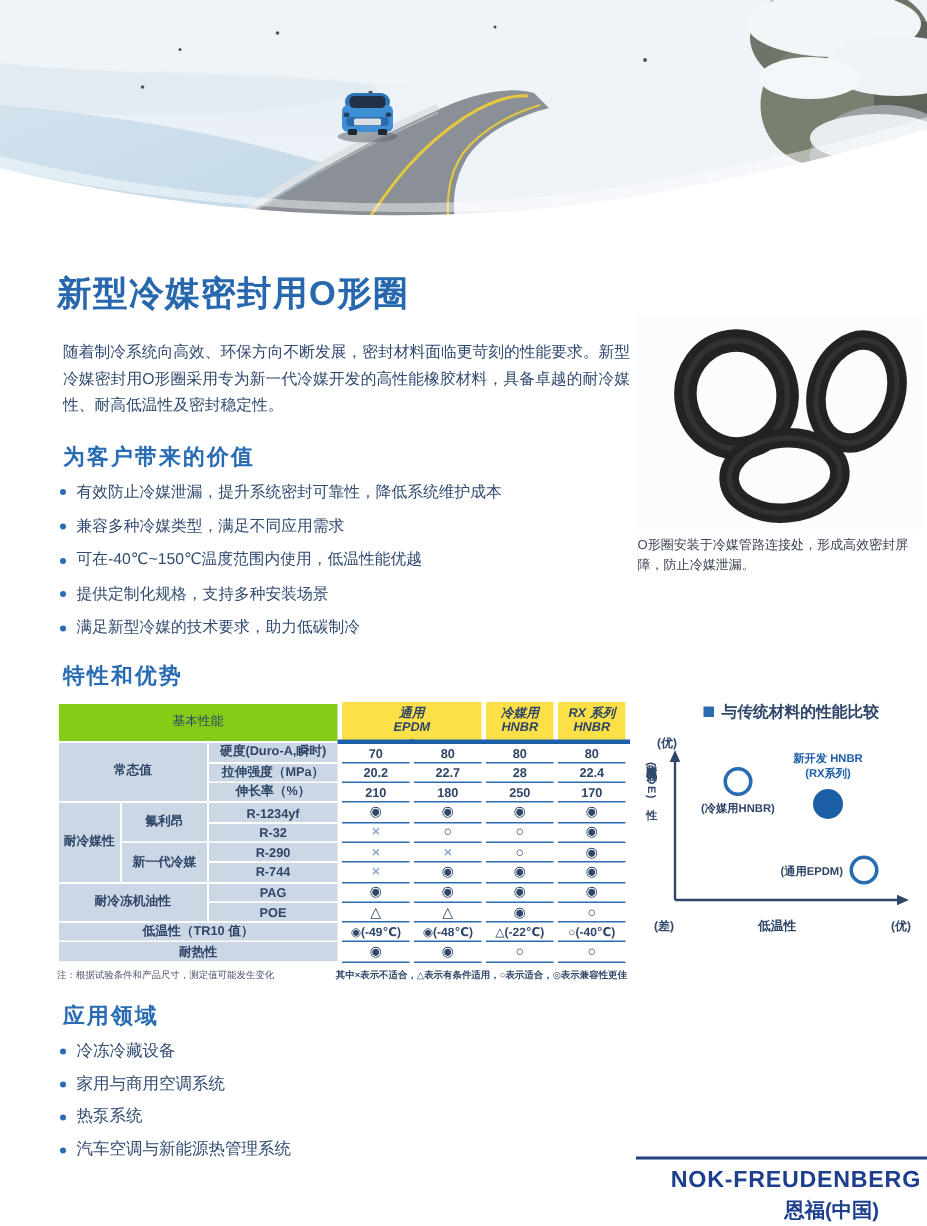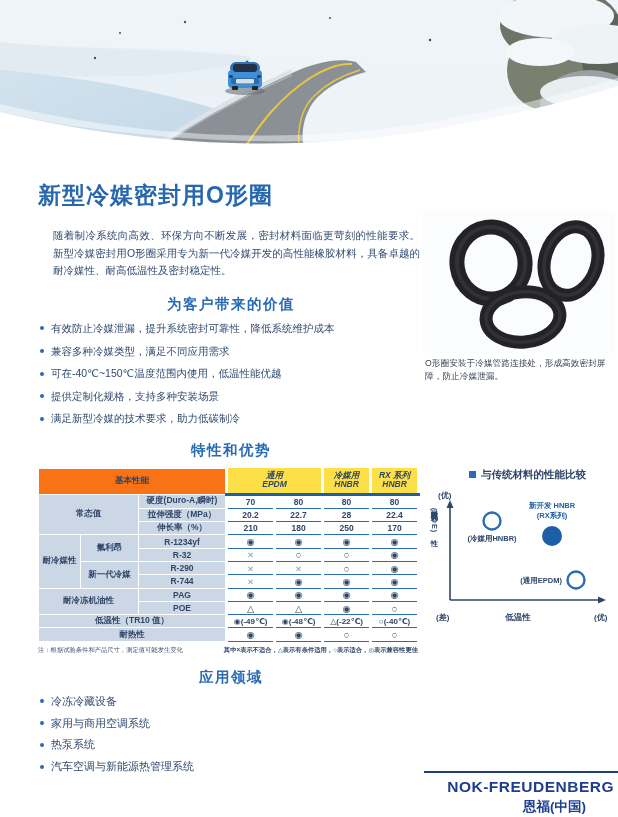--- a/index.html
+++ b/index.html
@@ -3,31 +3,31 @@
 <meta charset="utf-8">
 <style>
   html,body{margin:0;padding:0;background:#fff;}
   .page{position:relative;width:618px;height:817px;background:#fff;overflow:hidden;
         font-family:"Liberation Sans","DejaVu Sans",sans-serif;color:#2f4668;}
   
   .hero{position:absolute;left:0;top:0;width:618px;height:158px;}
   
   .leftcol{position:absolute;left:38px;top:180px;width:382px;}
   .title{font-size:23px;font-weight:bold;color:#2767ae;letter-spacing:1px;margin:0 0 16px 0;}
-  .para{font-size:10.5px;line-height:1.68;font-weight:500;color:#314a70;text-align:justify;margin:0 0 11px 15px;}
-  .h2{font-size:14.5px;font-weight:bold;color:#2a6cb4;letter-spacing:1.5px;margin:15px 0 8px 4px;text-align:center;}
+  .para{font-size:10.5px;line-height:1.68;font-weight:500;color:#314a70;text-align:justify;margin:0 0 11px 4px;}
+  .h2{font-size:14.5px;font-weight:bold;color:#2a6cb4;letter-spacing:1.5px;margin:15px 0 8px 4px;}
   ul.blist{list-style:none;margin:0;padding:0;}
   ul.blist li{position:relative;padding-left:13px;font-size:10.5px;font-weight:500;color:#314a70;margin-bottom:9.5px;line-height:1.25;}
   ul.blist li::before{content:"";position:absolute;left:2px;top:4.5px;width:4px;height:4px;border-radius:50%;background:#2a6cb4;}
   
   table.spec{border-collapse:collapse;width:380px;table-layout:fixed;margin-top:2px;}
   table.spec th,table.spec td{padding:0 1px;height:12.3px;text-align:center;font-size:8.5px;
         color:#2f4668;overflow:hidden;white-space:nowrap;}
   .lbl{background:#ccd7e5;border:1px solid #fff;font-weight:600;}
-  th.corner{background:#f97316;border:1px solid #fff;font-weight:700;font-size:9px;}
+  th.corner{background:#84cc16;border:1px solid #fff;font-weight:400;font-size:9px;}
   th.colhead{background:#fde047;border-bottom:3px solid #1d5fa7;border-left:3px solid #fff;border-right:3px solid #fff;
         font-weight:700;line-height:1.1;font-size:8.8px;padding-bottom:2px;font-style:italic;}
   td.val{background:#fff;border-bottom:1px solid #2a6cb4;border-left:3px solid #fff;border-right:3px solid #fff;
         font-weight:700;color:#2a5c9c;}
   td.val.sym{font-size:9.5px;}
   td.val .mut{color:#8fa9c9;}
   .table-notes{display:flex;justify-content:space-between;width:380px;margin-top:4px;}
   .note-l{font-size:6.3px;color:#47506b;}
   .note-r{font-size:6.3px;color:#2f4668;font-weight:700;}
   

